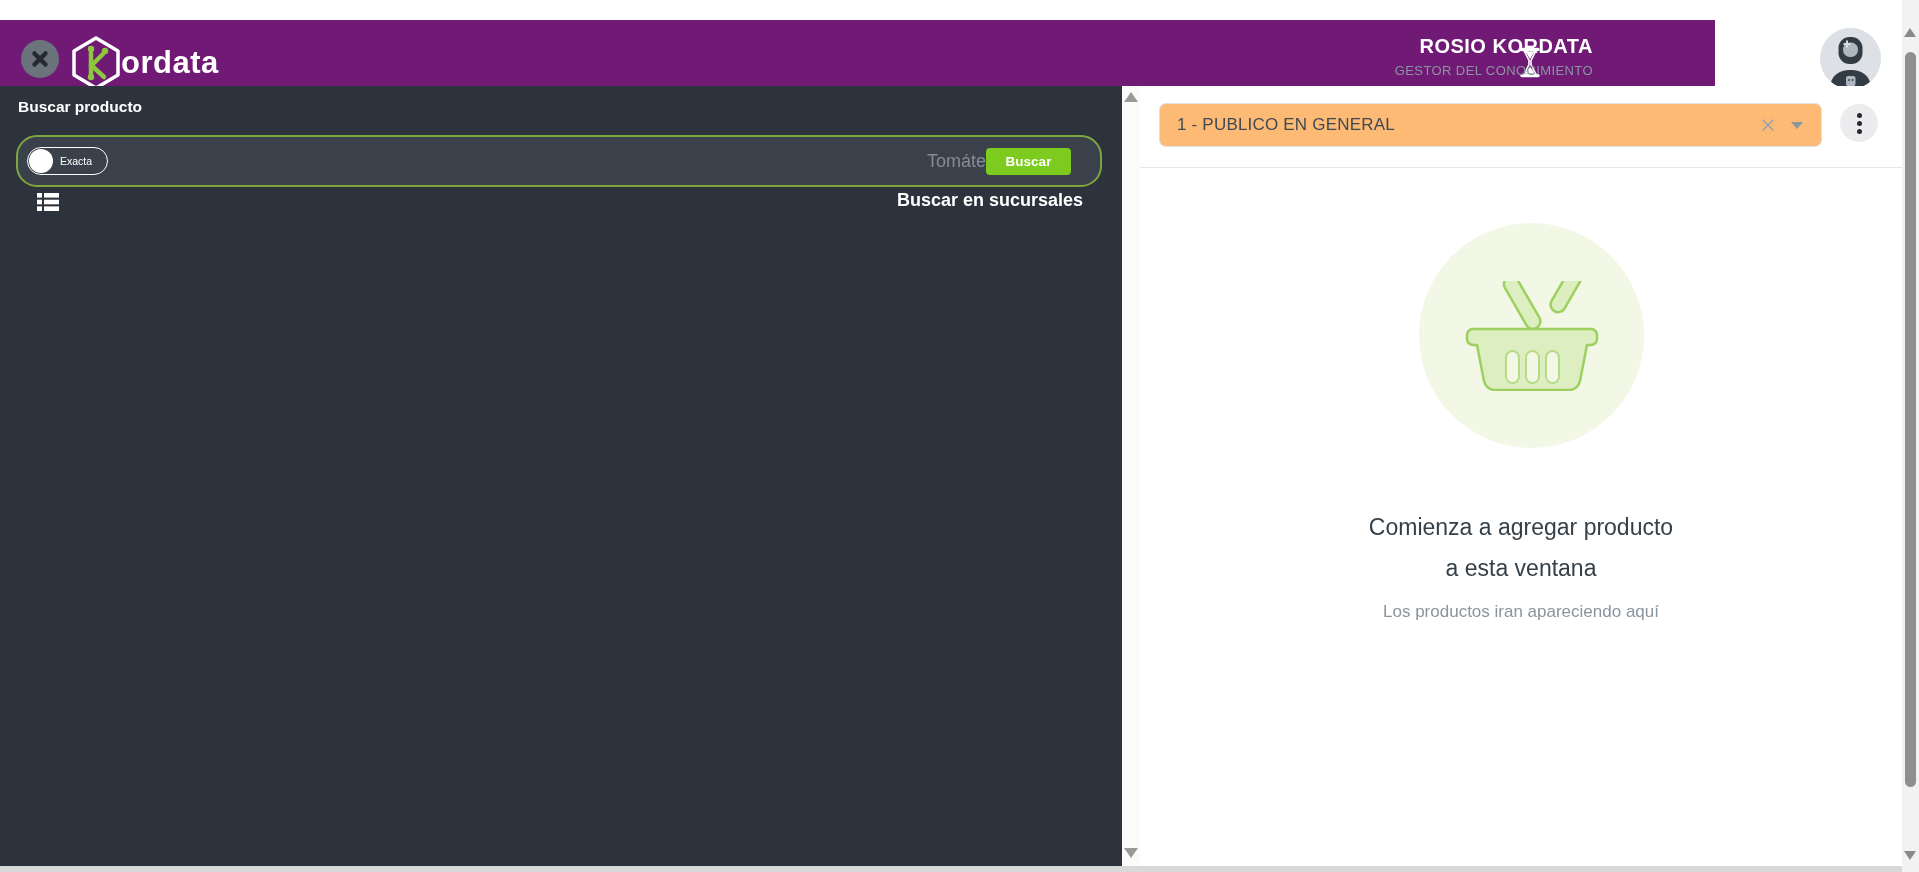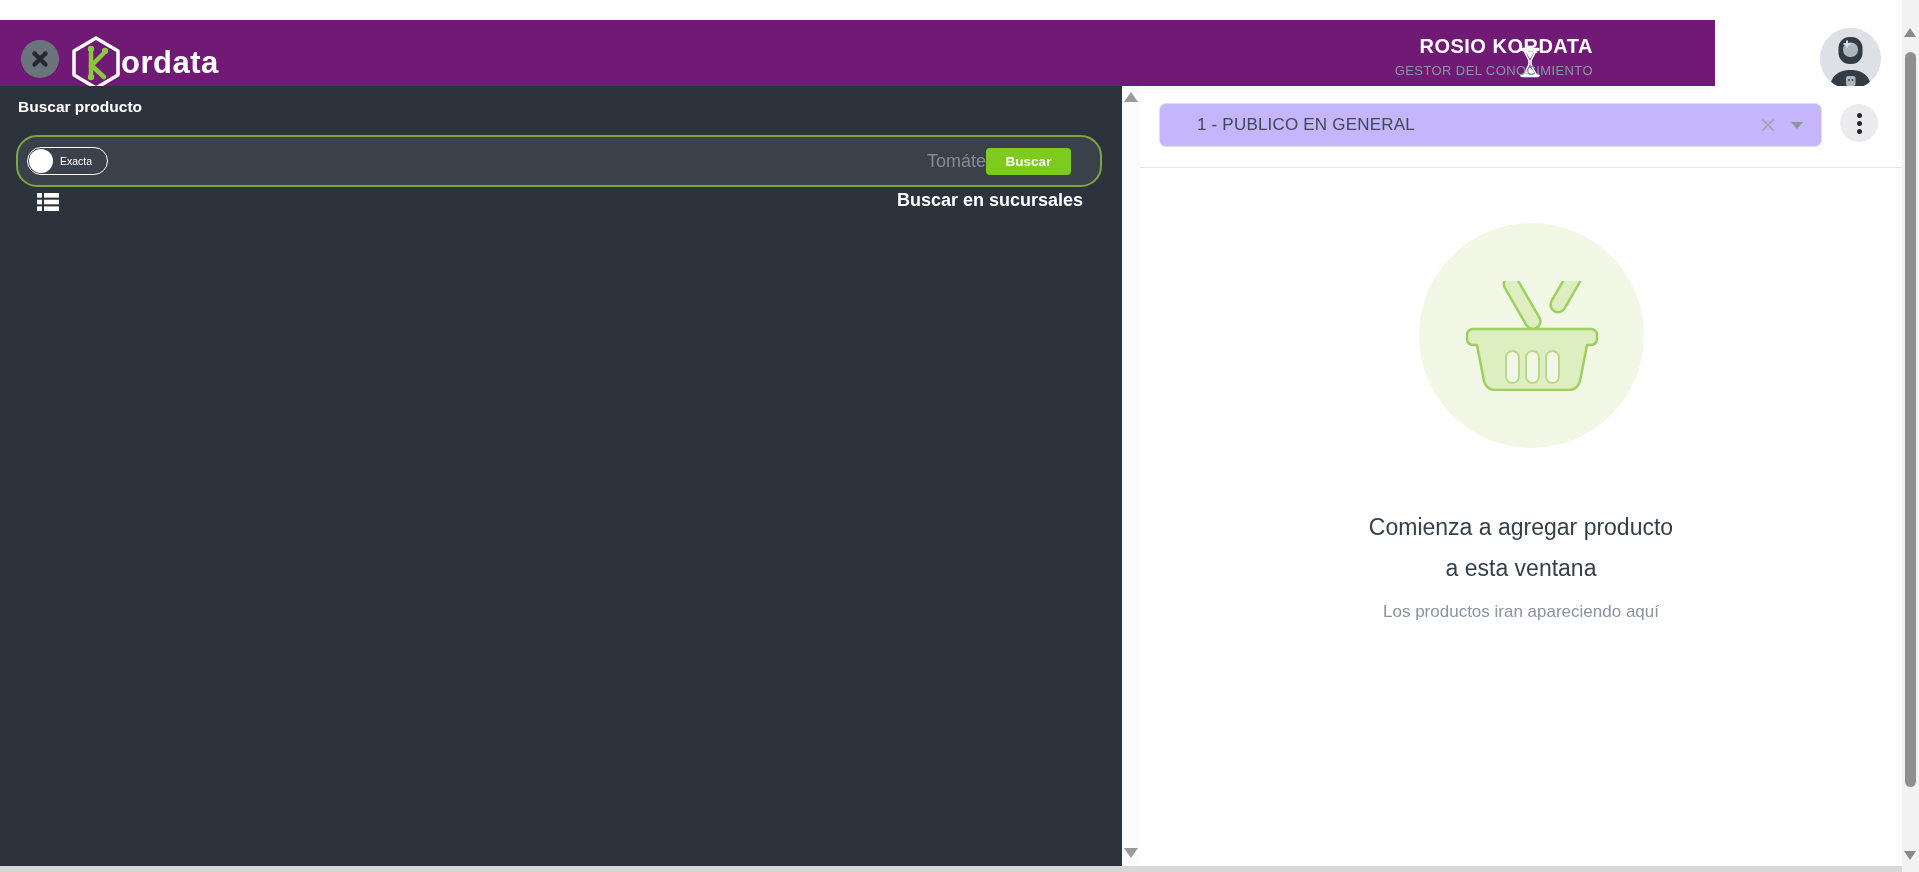--- a/index.html
+++ b/index.html
@@ -43,22 +43,22 @@
   .mid-scrollbar { position:absolute; left:1122px; top:86px; width:18px; height:780px; background:#fbfbfb; }
   .tri-up { position:absolute; left:2px; width:0; height:0; border-left:7px solid transparent;
             border-right:7px solid transparent; border-bottom:10px solid #9a9a9a; cursor:pointer; }
   .tri-down { position:absolute; left:2px; width:0; height:0; border-left:7px solid transparent;
               border-right:7px solid transparent; border-top:10px solid #9a9a9a; cursor:pointer; }
   .mid-scrollbar .tri-up { top:6px; }
   .mid-scrollbar .tri-down { bottom:8px; }
 
   
   .right-panel { position:absolute; left:1140px; top:86px; width:762px; height:780px; background:#ffffff; }
-  .customer-select { position:absolute; left:19px; top:17px; width:663px; height:44px; background:#c4b5fd;
-                     border:1px solid #dde2e7; border-radius:7px; display:flex; align-items:center; cursor:pointer;padding-left:20px; }
+  .customer-select { position:absolute; left:19px; top:17px; width:663px; height:44px; background:#fdba74;
+                     border:1px solid #dde2e7; border-radius:7px; display:flex; align-items:center; cursor:pointer; }
   .customer-value { flex:1; margin-left:17px; font-size:17px; color:#3f4a54; letter-spacing:0.2px;
                     white-space:nowrap; overflow:hidden; }
   .select-clear { flex:0 0 auto; width:14px; height:14px; margin-right:16px; cursor:pointer; }
   .select-caret { flex:0 0 auto; width:0; height:0; margin-right:18px; border-left:6px solid transparent;
                   border-right:6px solid transparent; border-top:7px solid #8d969e; cursor:pointer; }
   .kebab-btn { position:absolute; left:700px; top:18px; width:38px; height:38px; border-radius:50%;
                background:#ececee; display:flex; flex-direction:column; align-items:center;
                justify-content:center; gap:3px; cursor:pointer; }
   .kebab-btn i { width:5px; height:5px; border-radius:50%; background:#24282c; }
   .panel-divider { position:absolute; left:0; top:81px; width:762px; height:1px; background:#e6e6e6; }

